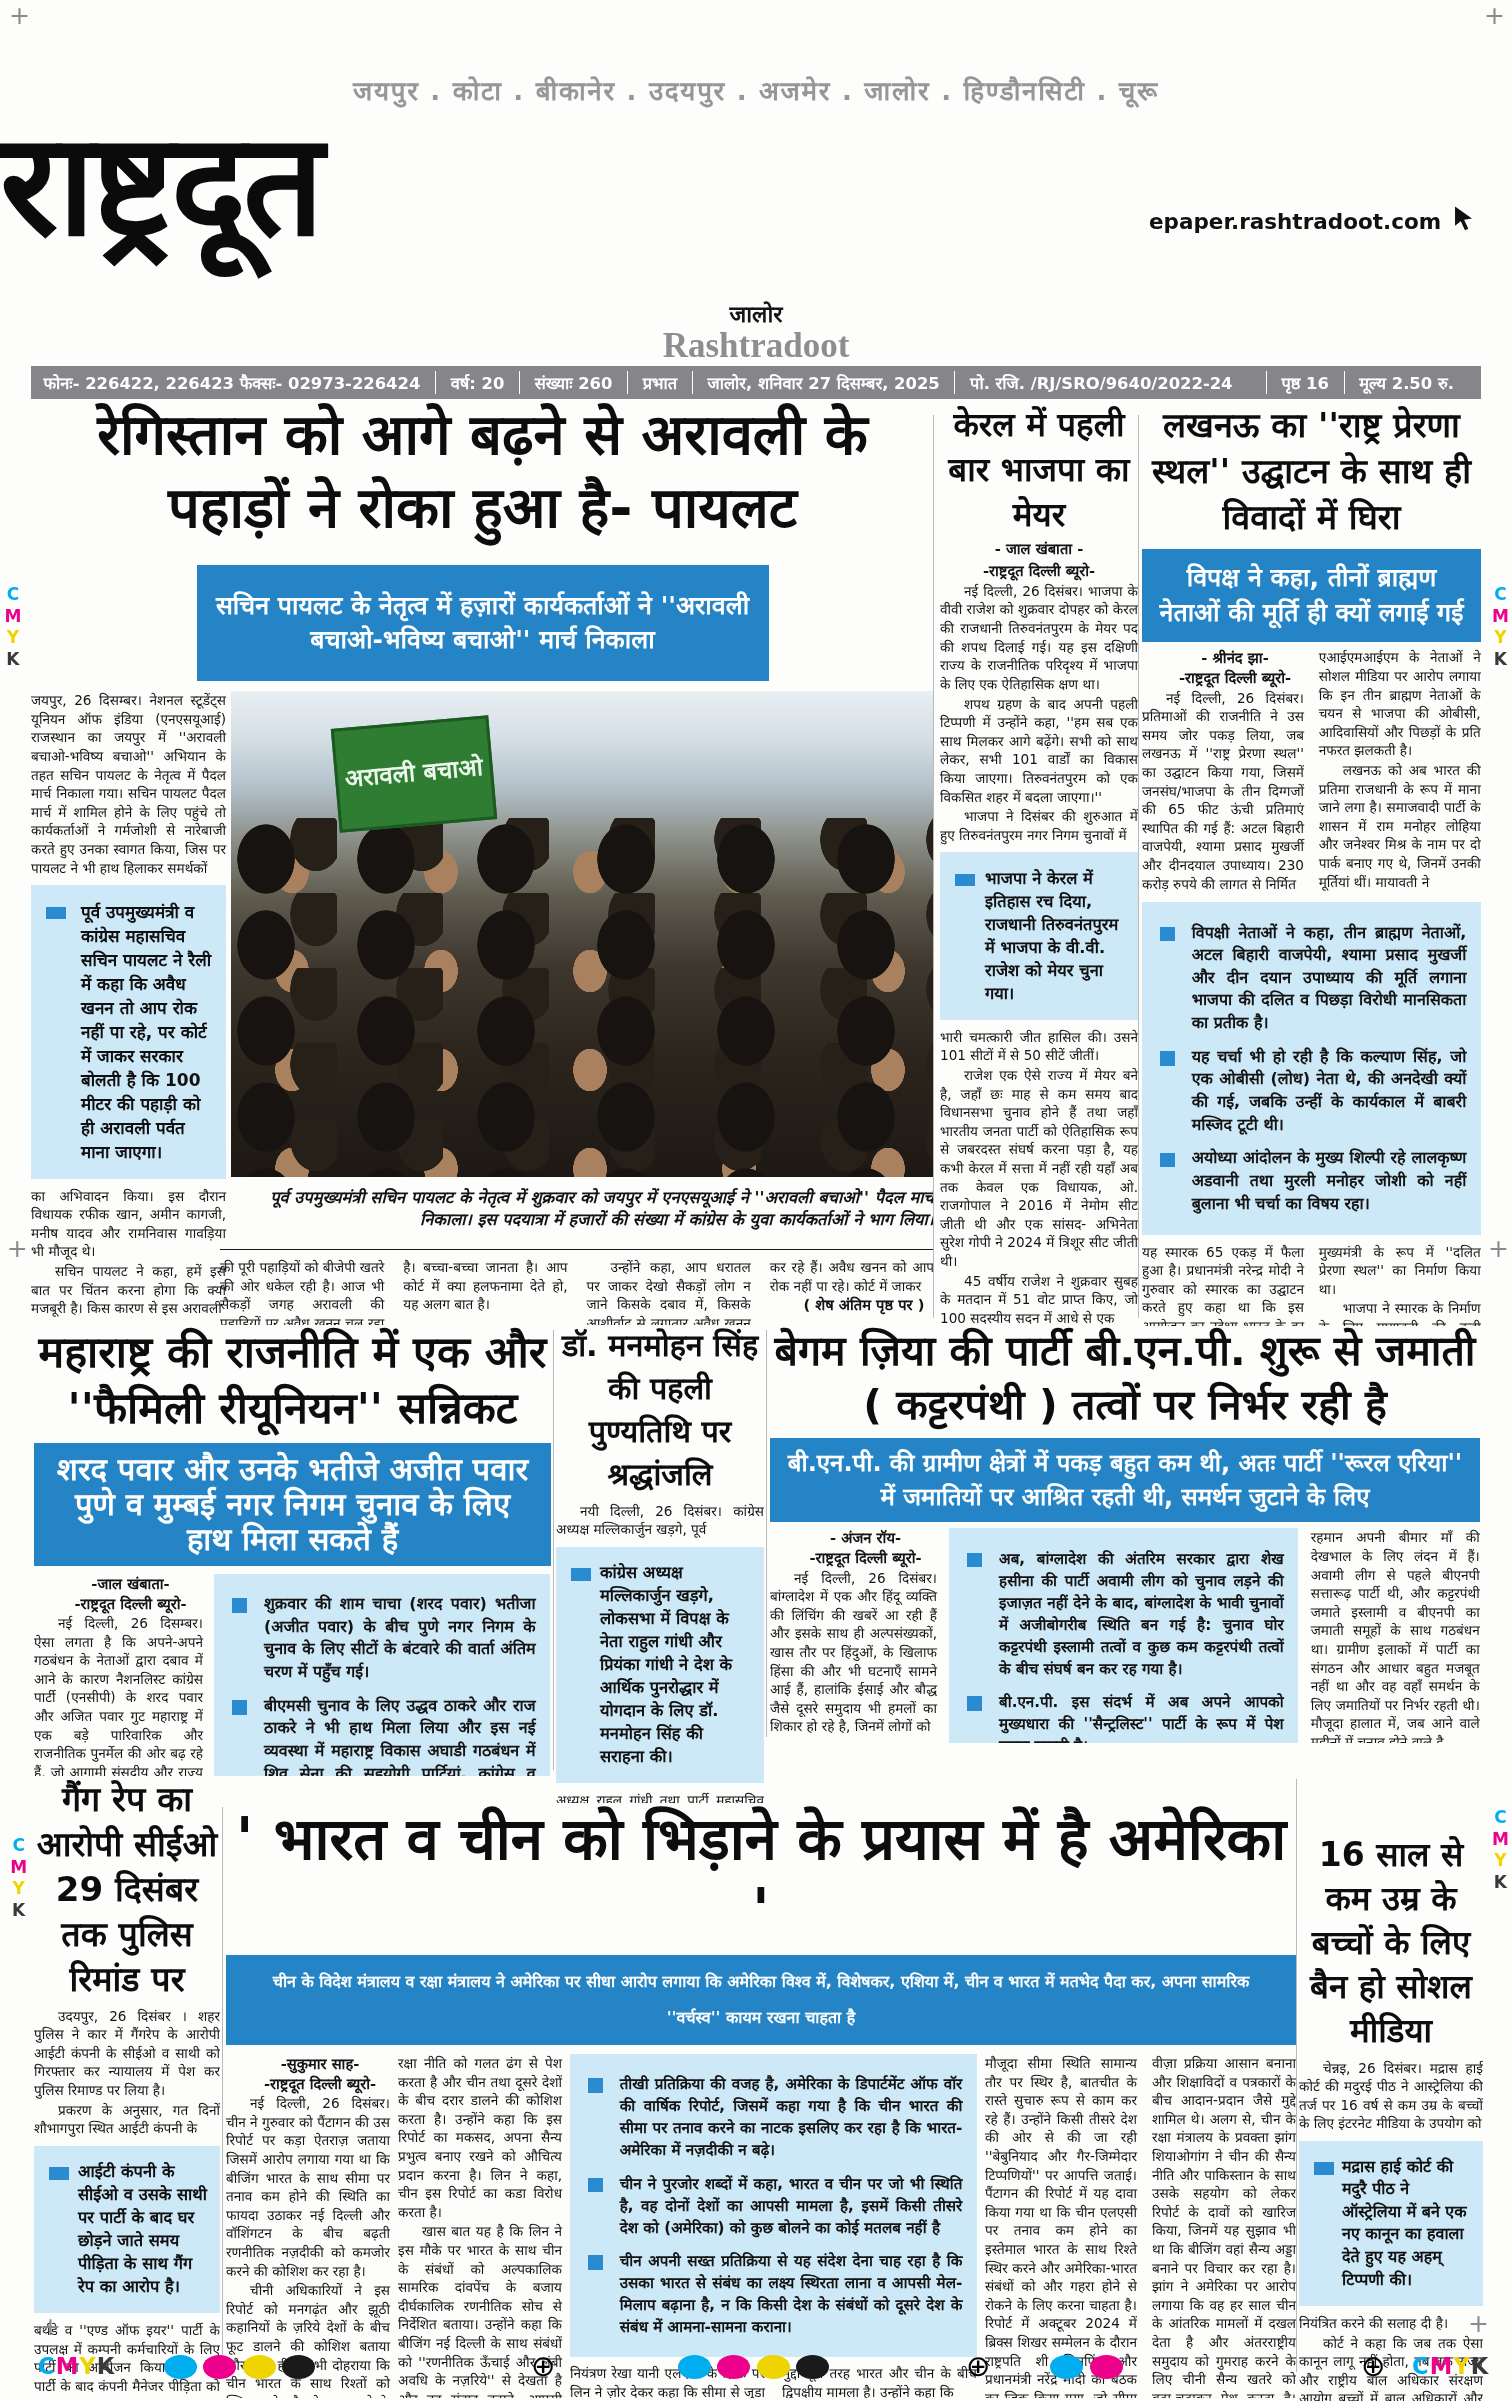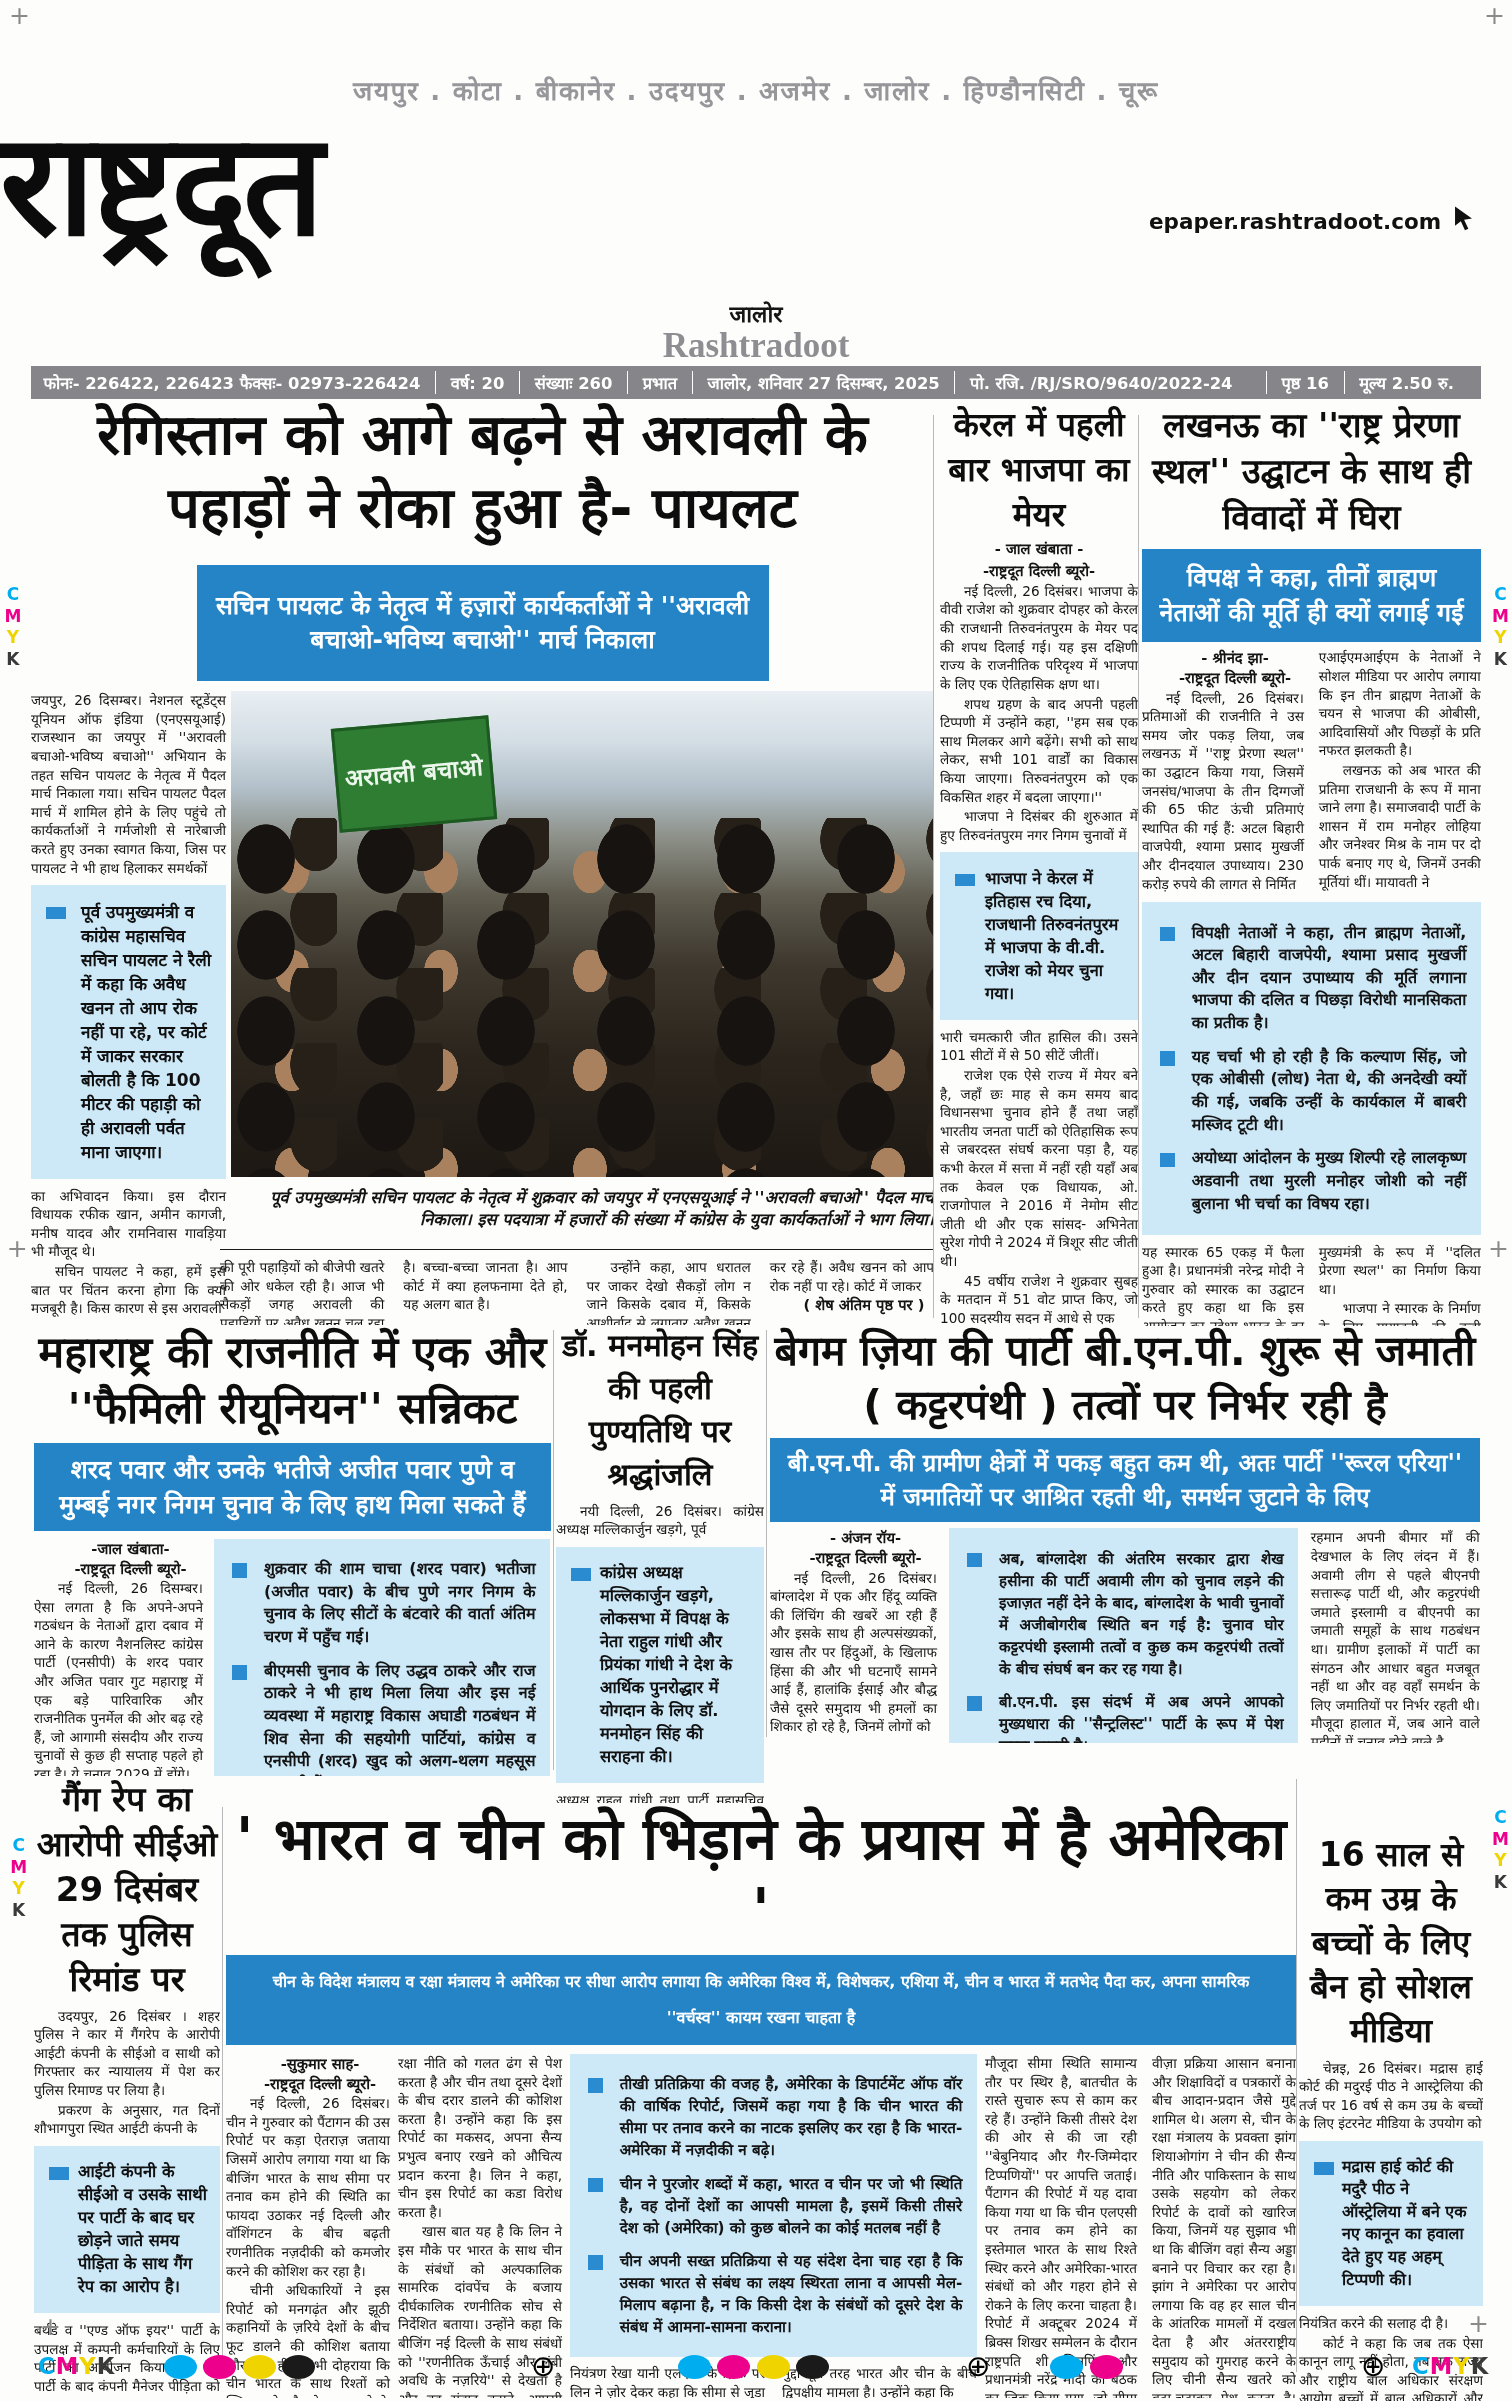--- a/index.html
+++ b/index.html
@@ -71,21 +71,21 @@
   
   #lucknow{left:1142px;top:402px;width:339px;height:924px;}
   #lucknow .hl{font-size:34px;line-height:46px;}
   #lucknow .bar{margin-top:9px;font-size:25px;line-height:35px;padding:11.3px 14.7px;}
   #lucknow .cols{display:flex;gap:14.7px;margin-top:6.8px;}
   #lucknow .cols > div{width:162px;}
   #lucknow .bbox{margin:8px 0;}
   
   #maha{left:34px;top:1324px;width:517px;height:452px;}
   #maha .hl{font-size:43px;line-height:56px;}
-  #maha .bar{margin-top:6.8px;font-size:25px;line-height:35px;padding:9px 14.7px;}
+  #maha .bar{margin-top:6.8px;font-size:31px;line-height:35px;padding:9px 14.7px;}
   #maha .row{display:flex;gap:11.3px;margin-top:8px;}
   #maha .colA{width:169px;flex:none;}
   #maha .colR{width:336px;flex:none;}
   #manmohan{left:556px;top:1324px;width:208px;height:479px;}
   #manmohan .hl{font-size:30.5px;line-height:43px;}
   #manmohan .pullbox{font-size:16.4px;line-height:23px;padding-left:44px;}
   #zia{left:770px;top:1324px;width:710px;height:419px;}
   #zia .hl{font-size:41px;line-height:54px;}
   #zia .bar{margin-top:5.6px;font-size:24px;line-height:34px;padding:8px 14.7px;}
   #zia .row{display:flex;gap:12.4px;margin-top:6.8px;}

